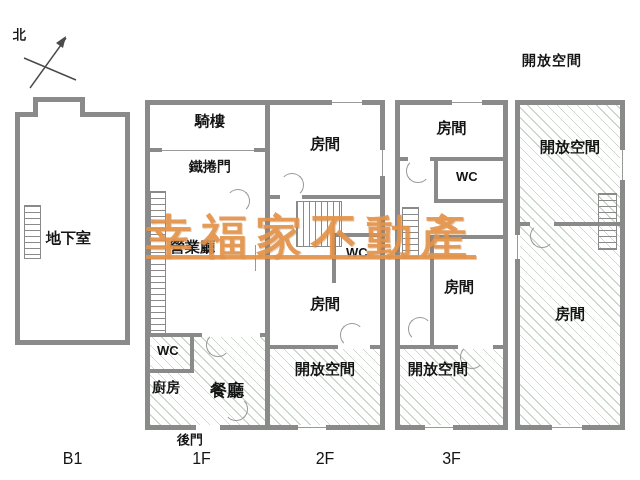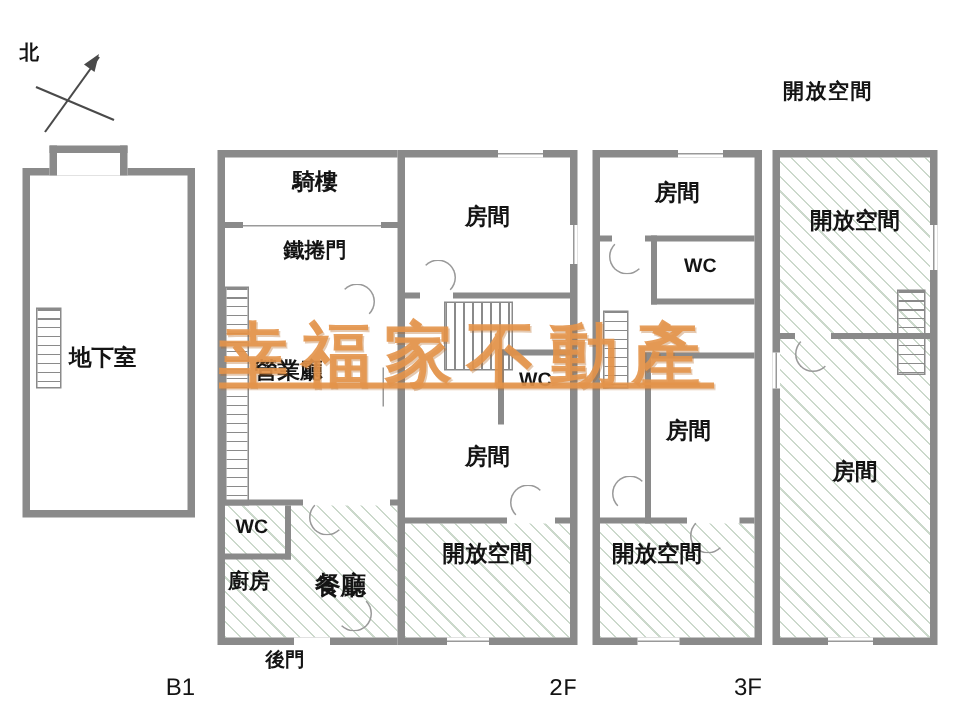--- a/index.html
+++ b/index.html
@@ -14,21 +14,21 @@
         background:repeating-linear-gradient(to bottom,#8a8a8a 0 1px,transparent 1px 6px);}
   .st-h{position:absolute;border:1px solid #8a8a8a;z-index:1;
         background:repeating-linear-gradient(to right,#8a8a8a 0 1px,transparent 1px 6px);}
   .arc{position:absolute;width:22px;height:22px;border:1.5px solid transparent;
        border-bottom-color:#999;border-left-color:#999;border-radius:50%;z-index:1;}
   .win-h{position:absolute;height:5px;background:#fff;z-index:4;}
   .win-h::after{content:"";position:absolute;top:2px;left:0;right:0;height:1px;background:#999;}
   .win-v{position:absolute;width:5px;background:#fff;z-index:4;}
   .win-v::after{content:"";position:absolute;left:2px;top:0;bottom:0;width:1px;background:#999;}
   .rl{position:absolute;font-weight:bold;white-space:nowrap;z-index:2;}
-  .fl{position:absolute;text-align:right;font-size:16px;z-index:2;}
+  .fl{position:absolute;text-align:center;font-size:16px;z-index:2;}
   .wm{position:absolute;left:146px;top:206px;font-size:46px;font-weight:bold;letter-spacing:9px;
       z-index:10;white-space:nowrap;text-shadow:1px 1px 0 rgba(180,100,30,.35);}
 </style>
 </head>
 <body>
 
 <div class="plan">
 
   <div class="rl" style="left:13px;top:26px;font-size:13px;">北</div>
   <svg style="position:absolute;left:14px;top:30px;z-index:1;" width="72" height="62" viewBox="0 0 72 62">
@@ -118,18 +118,19 @@
     <div class="wl" style="left:0;top:117px;width:10px;height:4px;"></div>
     <div class="wl" style="left:34px;right:0;top:117px;height:4px;"></div>
     <div class="arc" style="left:10px;top:119px;"></div>
     <div class="rl" style="left:5px;right:5px;text-align:center;top:200px;font-size:15px;">房間</div>
   </div>
   <div class="win-v" style="left:620px;top:150px;height:30px;"></div>
   <div class="win-v" style="left:515px;top:235px;height:24px;"></div>
   <div class="win-h" style="left:552px;top:425px;width:30px;"></div>
 
   <div class="fl" style="left:15px;top:450px;width:115px;">B1</div>
-  <div class="fl" style="left:265px;top:450px;width:120px;font-family:Liberation Mono, monospace;">2F</div>
+  <div class="fl" style="left:145px;top:450px;width:113px;">1F</div>
+  <div class="fl" style="left:265px;top:450px;width:120px;">2F</div>
   <div class="fl" style="left:395px;top:450px;width:113px;">3F</div>
 
   <div class="wm" style="color: rgba(227, 148, 74, 0.9); text-decoration: underline;">幸福家不動產</div>
 
 </div>
 
 </body></html>

